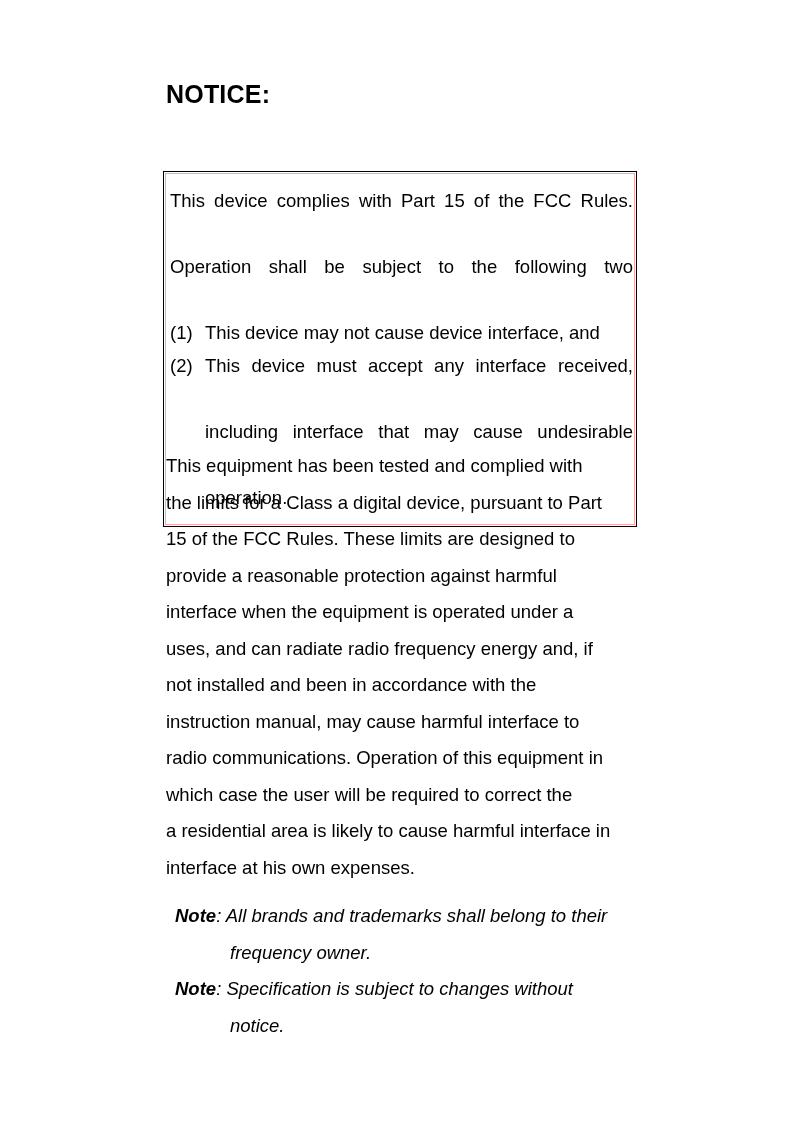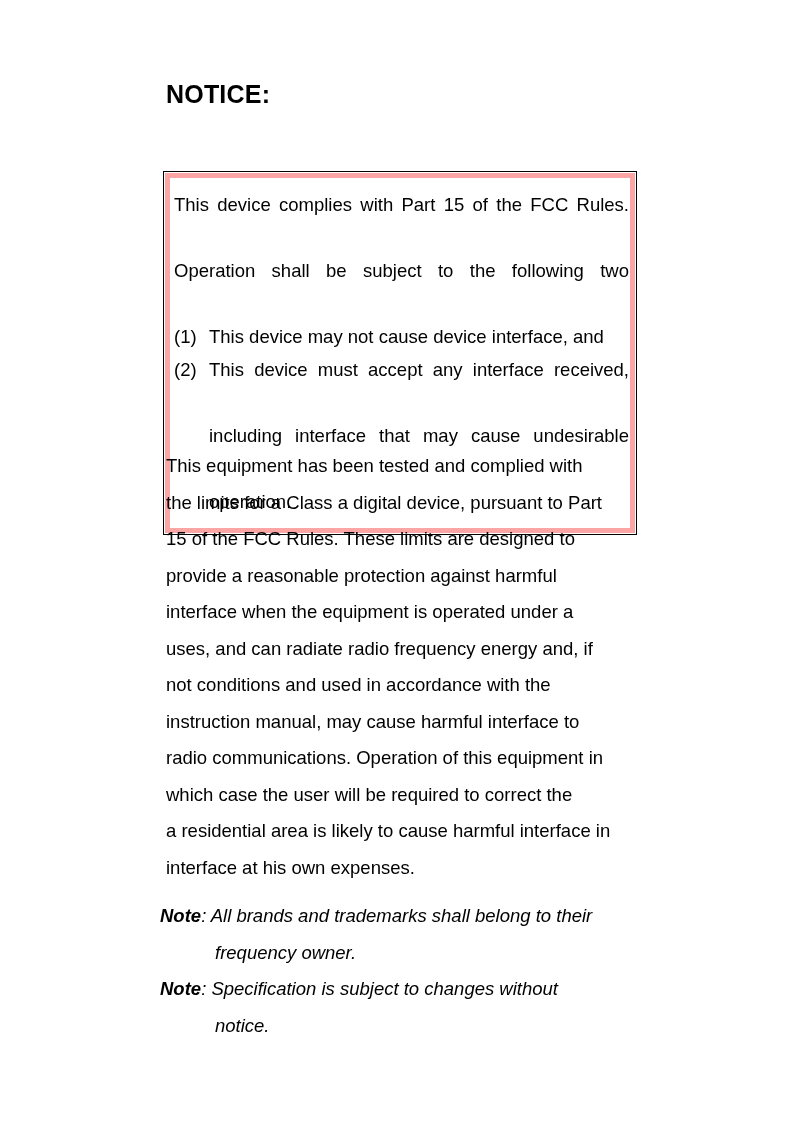--- a/index.html
+++ b/index.html
@@ -43,21 +43,21 @@
     position: absolute;
     left: 163px;
     top: 171px;
     width: 474px;
     border: 1px solid #000000;
     padding: 1px;
     box-sizing: border-box;
     background: #ffffff;
   }
   .fcc-box-inner {
-    border: 5px solid #fca5a5;
+    border: 1px solid #fca5a5;
     box-sizing: border-box;
     padding: 10px 0 10px 0;
   }
   .fcc-line {
     font-size: 18.5px;
     line-height: 33px;
     text-align: justify;
     text-justify: inter-word;
     margin: 0;
     padding: 0 1px 0 4px;
@@ -116,21 +116,21 @@
     text-align: left;
   }
   .body-line {
     white-space: pre;
     display: block;
   }
 
   
   .notes {
     position: absolute;
-    left: 160px;
+    left: 175px;
     top: 898px;
     width: 500px;
     font-size: 18.5px;
     line-height: 36.5px;
   }
   .note-block {
     position: relative;
   }
   .note-first-line {
     white-space: pre;
@@ -183,21 +183,21 @@
     </div>
   </div>
 
   <div class="body-para">
     <span class="body-line">This equipment has been tested and complied with</span>
     <span class="body-line">the limits for a Class a digital device, pursuant to Part</span>
     <span class="body-line">15 of the FCC Rules. These limits are designed to</span>
     <span class="body-line">provide a reasonable protection against harmful</span>
     <span class="body-line">interface when the equipment is operated under a</span>
     <span class="body-line">uses, and can radiate radio frequency energy and, if</span>
-    <span class="body-line">not conditions and used in accordance with the</span>
+    <span class="body-line">not installed and been in accordance with the</span>
     <span class="body-line">instruction manual, may cause harmful interface to</span>
     <span class="body-line">radio communications. Operation of this equipment in</span>
     <span class="body-line">which case the user will be required to correct the</span>
     <span class="body-line">a residential area is likely to cause harmful interface in</span>
     <span class="body-line">interface at his own expenses.</span>
   </div>
 
   <div class="notes">
 
     <div class="note-block">

